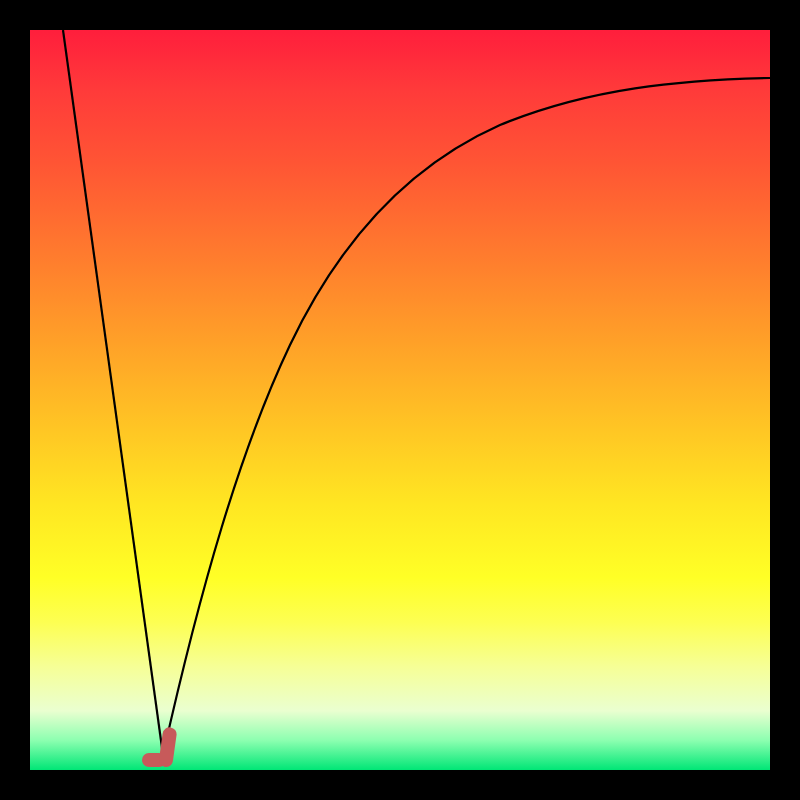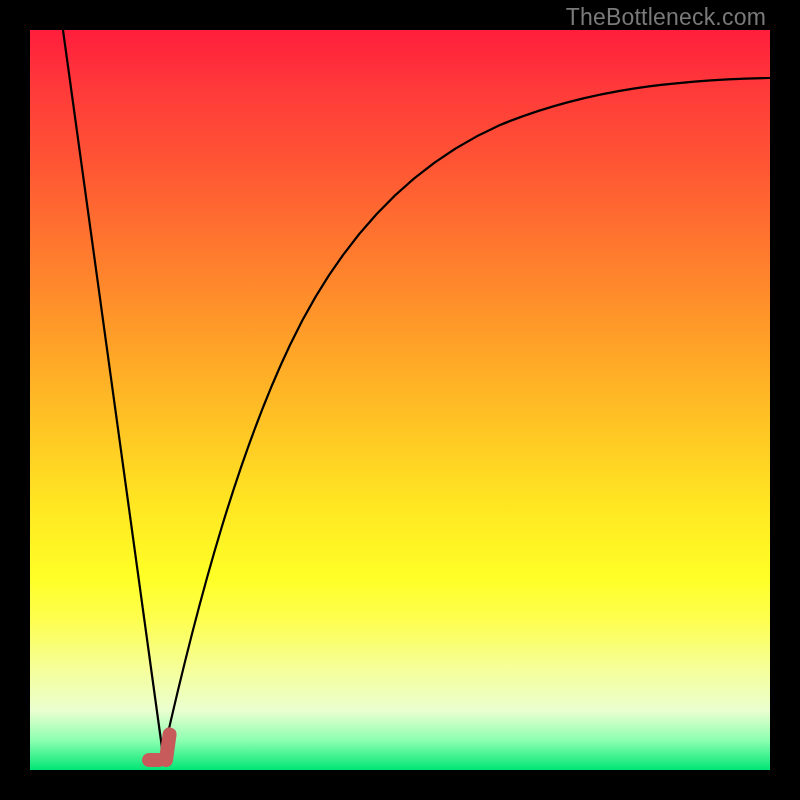--- a/index.html
+++ b/index.html
@@ -65,21 +65,20 @@
     position: absolute;
     background: #c75a5a;
     border-radius: 7px;
   }
 </style>
 </head>
 <body>
 
 <div class="frame">
 
-  <div class="watermark">TheBottleneck.com</div>
 
   <div class="plot-area">
     <div class="gradient"></div>
 
     <svg class="curves" viewBox="0 0 740 740" preserveAspectRatio="none">
       <path d="M 33 0 L 133 725" fill="none" stroke="#000" stroke-width="2.2"></path>
       <path d="M 133 725
                C 170 560, 210 420, 260 315
                C 310 210, 380 135, 470 95
                C 560 58, 650 50, 740 48" fill="none" stroke="#000" stroke-width="2.2"></path>

